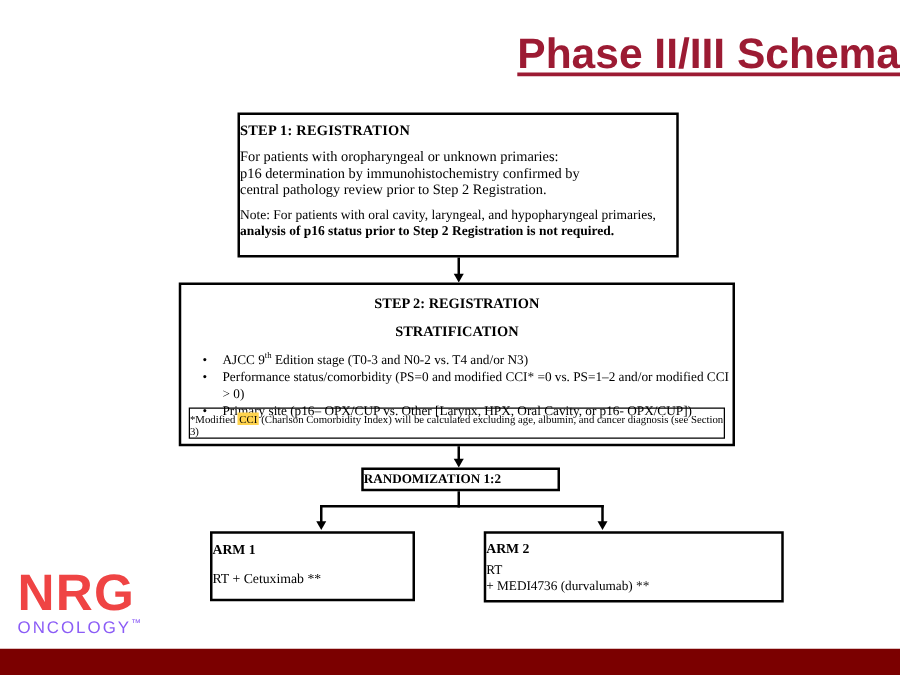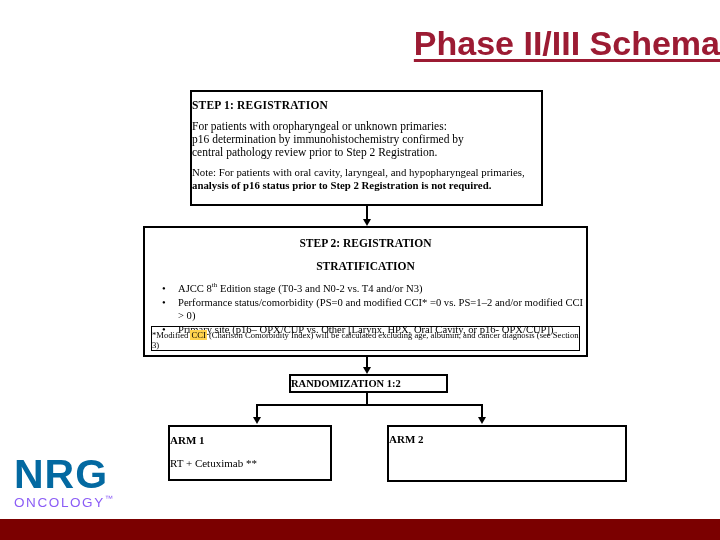--- a/index.html
+++ b/index.html
@@ -38,21 +38,21 @@
   #arm2{left:387px;top:425px;width:240px;height:57px;}
   #arm2 .hd{margin-top:6px;font-weight:700;font-size:11px;}
   #arm2 .body{margin-top:6px;font-size:10.6px;line-height:12.5px;}
   
   .vline{position:absolute;width:2px;background:#000;}
   .hline{position:absolute;height:2px;background:#000;}
   .ahead{position:absolute;width:0;height:0;border-left:4px solid transparent;
          border-right:4px solid transparent;border-top:7px solid #000;}
   
   #logo{position:absolute;left:14px;top:455px;font-family:"Liberation Sans","DejaVu Sans",sans-serif;}
-  .logo-nrg{font-size:41px;font-weight:600;color:#0369a1;line-height:38px;letter-spacing:1px;}
+  .logo-nrg{font-size:41px;font-weight:600;color:#ef4444;line-height:38px;letter-spacing:1px;}
   .logo-onc{font-size:13.5px;font-weight:400;color:#8b5cf6;letter-spacing:1.6px;margin-top:1px;}
   .logo-onc .tm{font-size:8px;vertical-align:super;letter-spacing:0;}
   
   #bottombar{position:absolute;left:0;top:519px;width:720px;height:21px;background:#7B0000;}
 </style>
 </head>
 <body>
 
 <div id="slide">
 
@@ -73,21 +73,21 @@
 
   <div class="vline" style="left:366px;top:206px;height:14px;"></div>
   <div class="ahead" style="left:363px;top:219px;"></div>
 
   <div class="fbox" id="step2">
     <div class="hd">STEP 2: REGISTRATION</div>
     <div class="sub">STRATIFICATION</div>
     <div class="bullets">
       <div class="brow">
         <span class="bmark">•</span>
-        <span><span>AJCC 8</span><sup class="ed">th</sup><span> Edition stage (T0-3 and N0-2 vs. T4 and/or N3)</span></span>
+        <span><span>AJCC 9</span><sup class="ed">th</sup><span> Edition stage (T0-3 and N0-2 vs. T4 and/or N3)</span></span>
       </div>
       <div class="brow">
         <span class="bmark">•</span>
         <span>Performance status/comorbidity (PS=0 and modified CCI* =0 vs. PS=1–2 and/or modified CCI &gt; 0)</span>
       </div>
       <div class="brow">
         <span class="bmark">•</span>
         <span>Primary site (p16– OPX/CUP vs. Other [Larynx, HPX, Oral Cavity, or p16- OPX/CUP])</span>
       </div>
     </div>
@@ -110,20 +110,24 @@
   <div class="vline" style="left:481px;top:404px;height:14px;"></div>
   <div class="ahead" style="left:478px;top:417px;"></div>
 
   <div class="fbox" id="arm1">
     <div class="hd">ARM 1</div>
     <div class="body">RT + Cetuximab **</div>
   </div>
 
   <div class="fbox" id="arm2">
     <div class="hd">ARM 2</div>
+    <div class="body">
+      <div>RT</div>
+      <div>+ MEDI4736 (durvalumab) **</div>
+    </div>
   </div>
 
   <div id="logo">
     <div class="logo-nrg">NRG</div>
     <div class="logo-onc"><span>ONCOLOGY</span><span class="tm">™</span></div>
   </div>
 
   <div id="bottombar"></div>
 
 </div>

